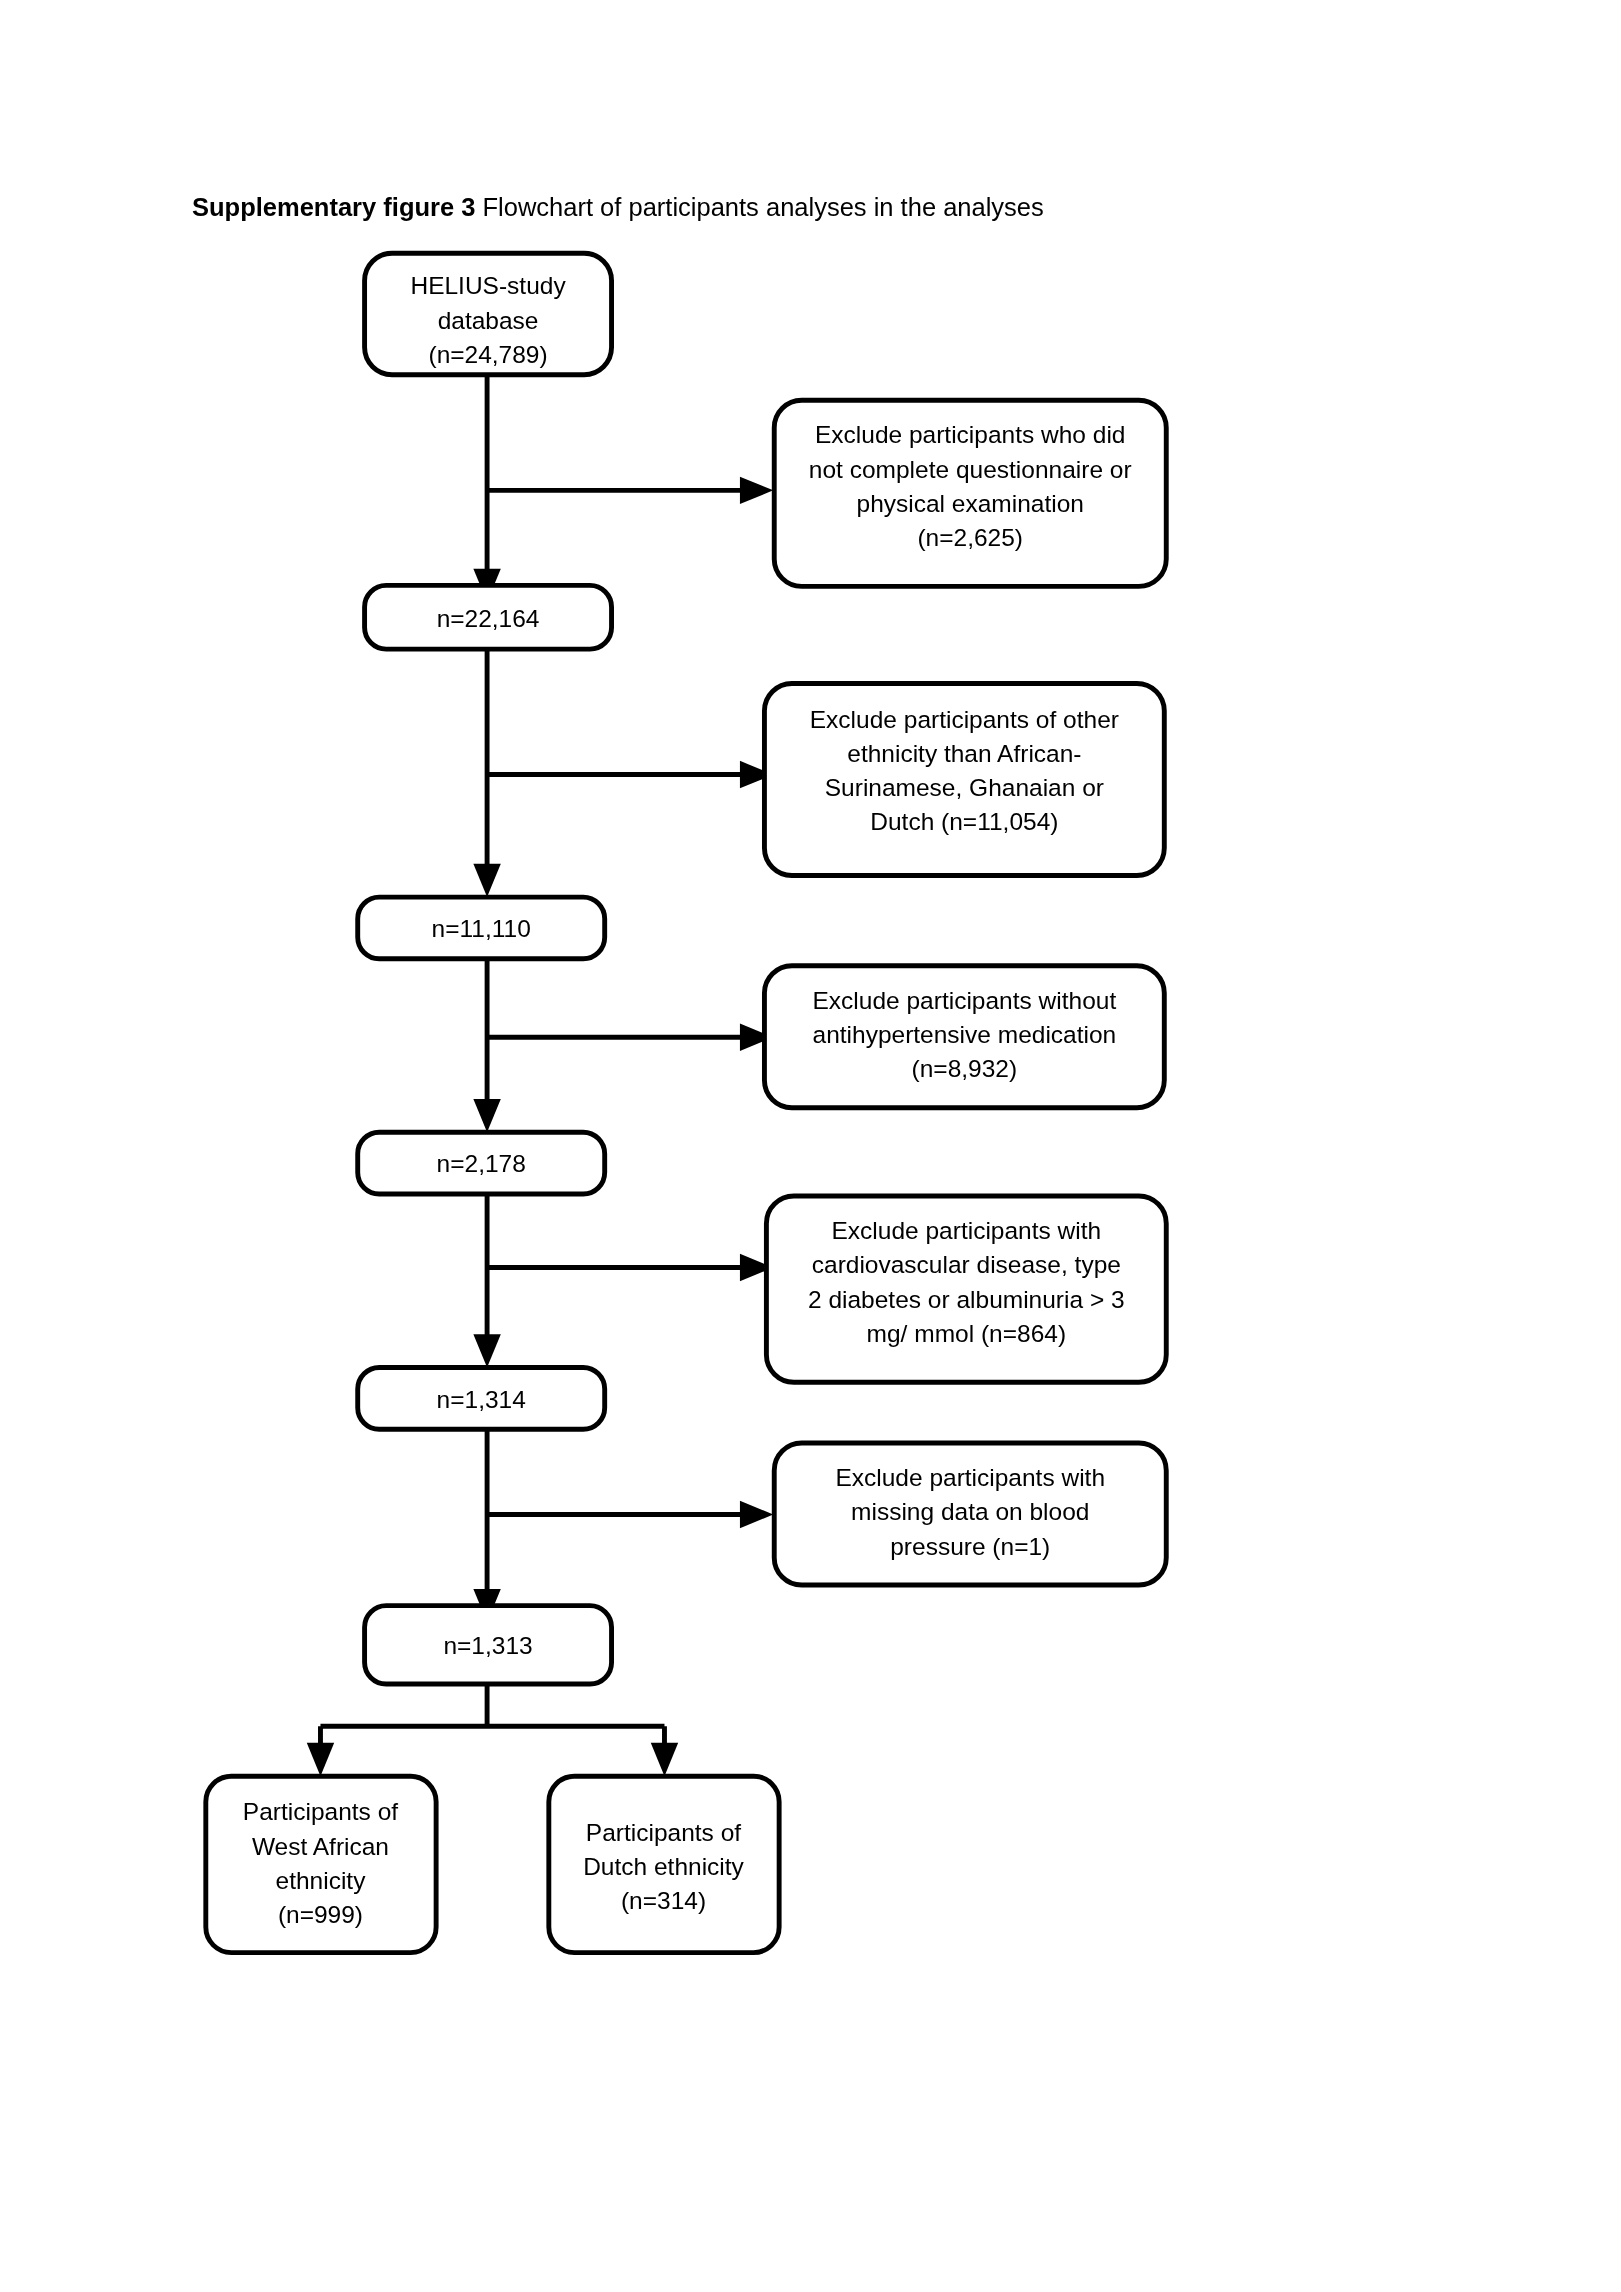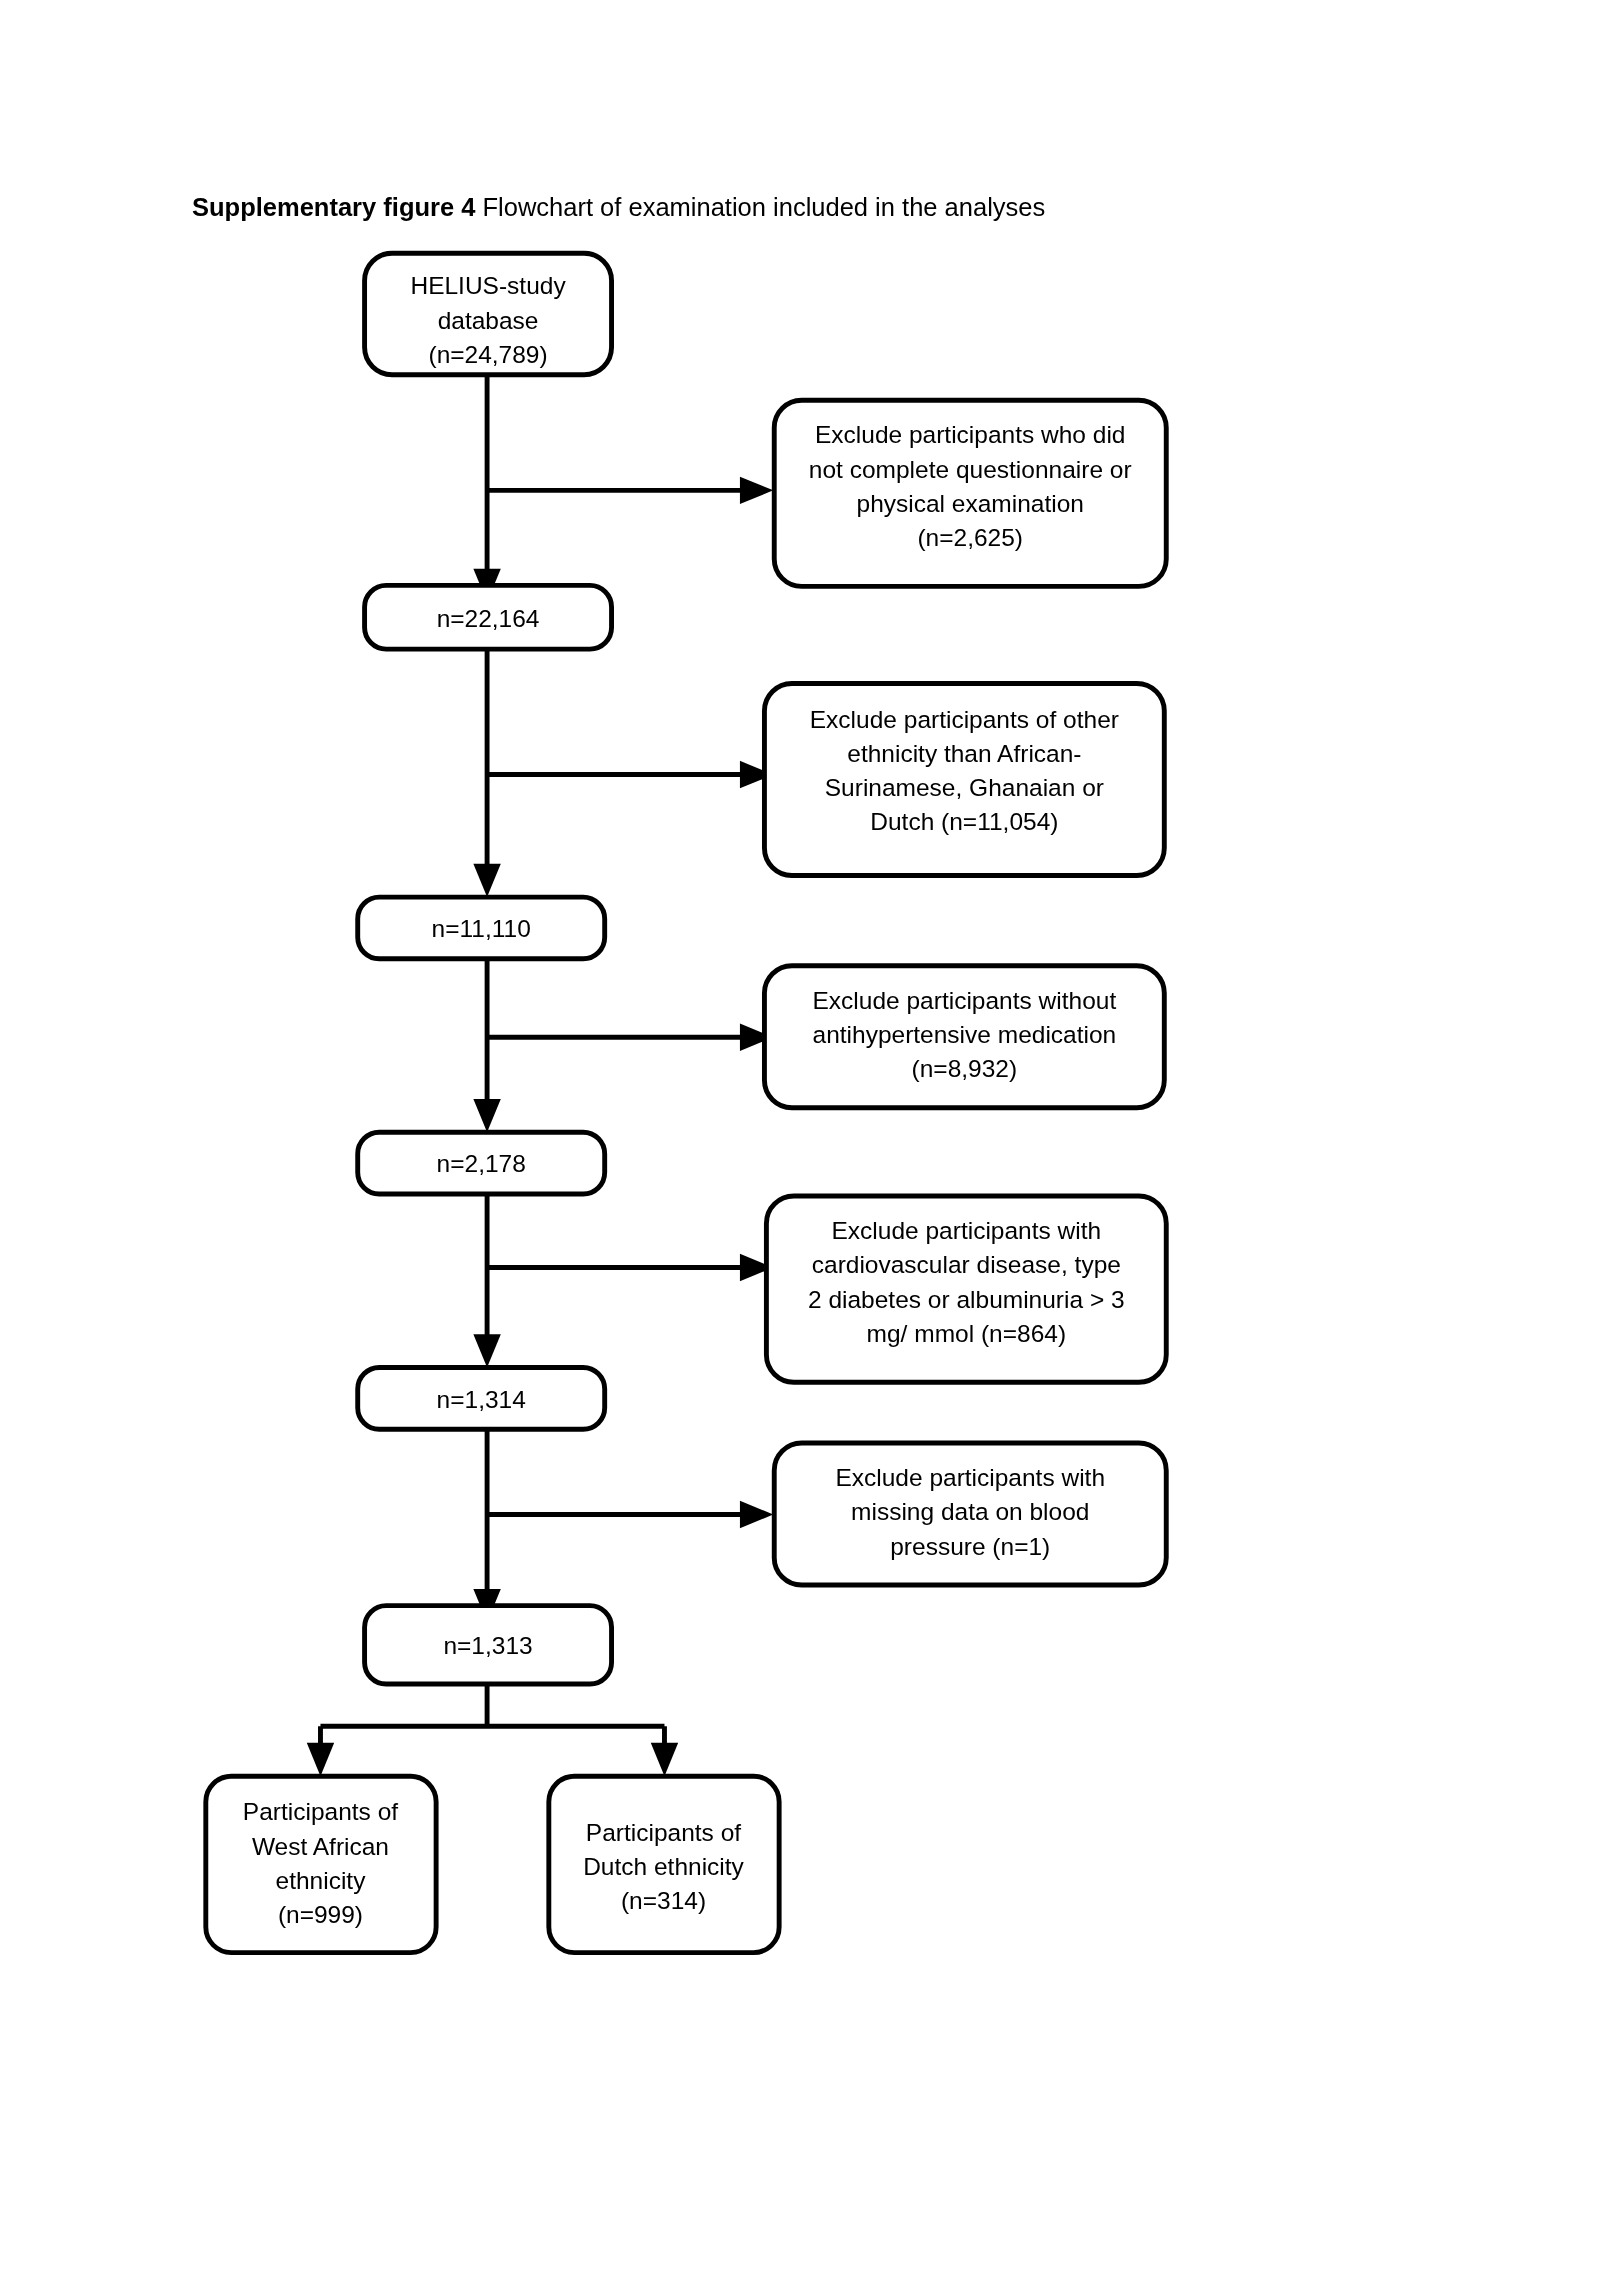--- a/index.html
+++ b/index.html
@@ -48,22 +48,22 @@
   }
   .arrow-head {
     fill: #000000;
     stroke: none;
   }
 </style>
 </head>
 <body>
 
 <div id="figure-title">
-  <span class="title-label">Supplementary figure 4</span>
-  <span class="title-caption">Flowchart of examination included in the analyses</span>
+  <span class="title-label">Supplementary figure 3</span>
+  <span class="title-caption">Flowchart of participants analyses in the analyses</span>
 </div>
 
 <svg id="flow-canvas" width="1621" height="2293" viewBox="0 0 1654 2339">
 
   <g>
 
     <path class="connector" d="M 497 382 L 497 597"></path>
     <polygon class="arrow-head" points="497,614 483,580 511,580"></polygon>
 
     <path class="connector" d="M 497 500 L 772 500"></path>

